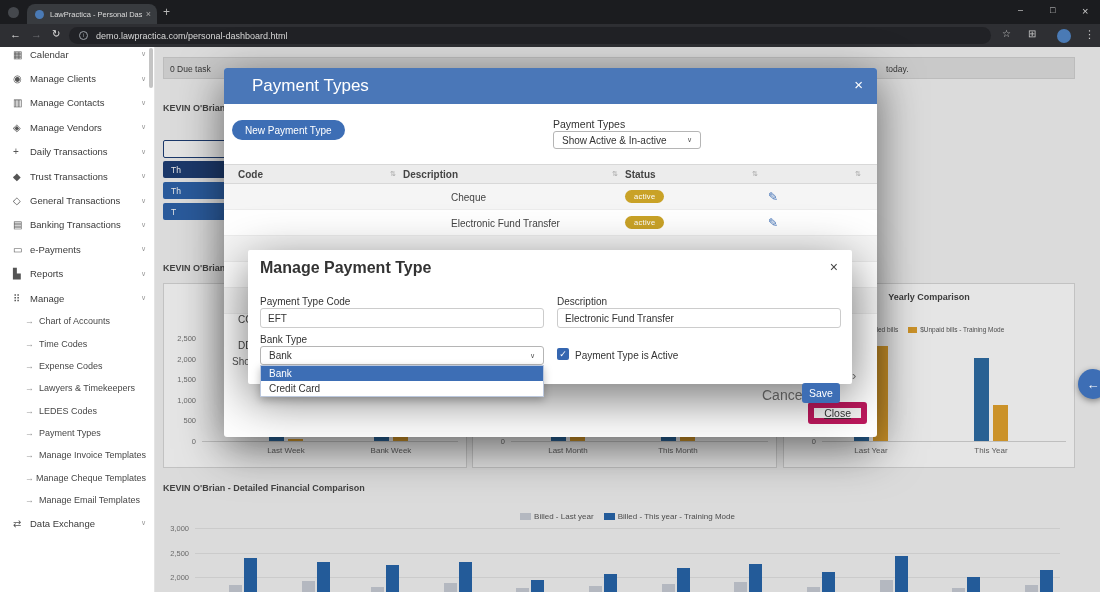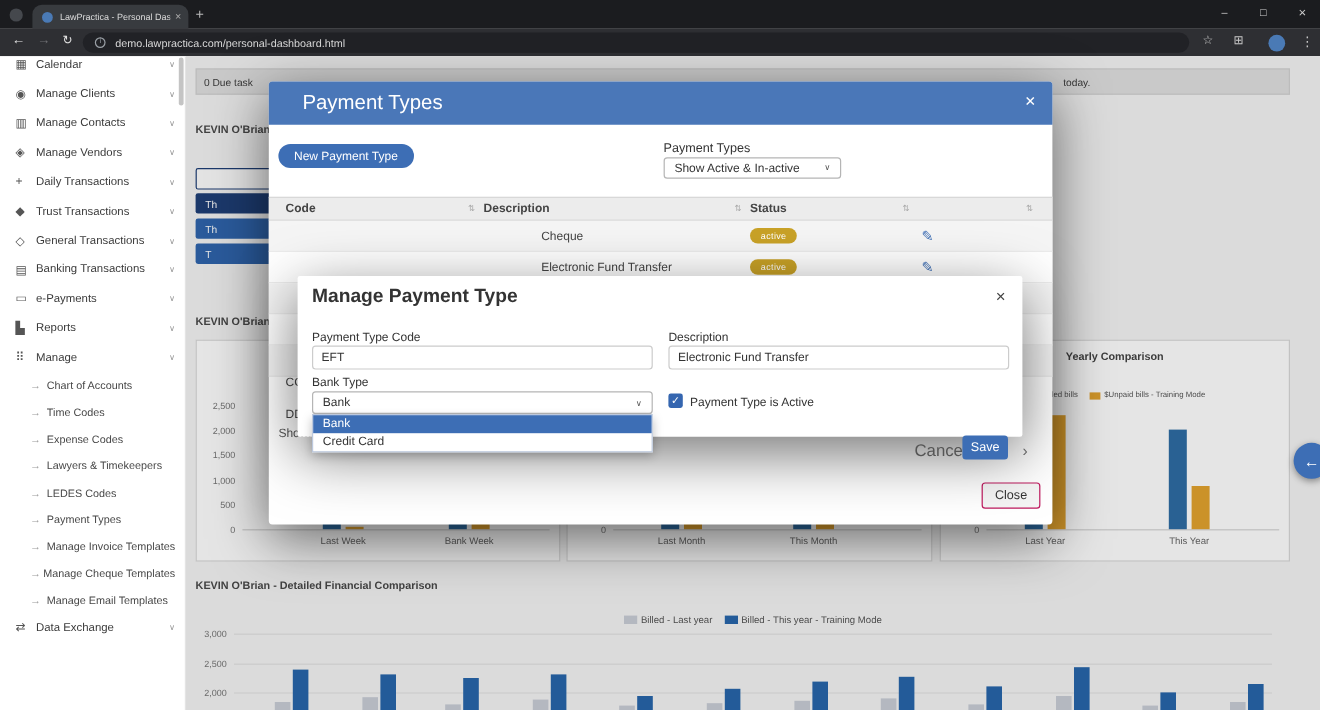--- a/index.html
+++ b/index.html
@@ -91,24 +91,24 @@
   .pt-row { position:relative; height:26px; border-bottom:1px solid #ececec; background:#fff; }
   .pt-row.odd { background:#f5f5f5; }
   .cell { position:absolute; top:8px; font-size:10px; color:#444; }
   .c-code { left:14px;margin-top:44px; }
   .c-desc { left:179px;margin-left:48px; }
   .c-status { left:401px; top:6px; }
   .badge { display:inline-block; background:#c9a227; color:#fff; font-size:7.5px; padding:2px 9px; border-radius:9px; letter-spacing:.3px; }
   .edit { position:absolute; left:544px; top:6px; font-size:12px; color:#3d6eb5; cursor:pointer; }
   .m1-footer-text { position:absolute; left:8px; top:288px; font-size:10px; color:#555; white-space:nowrap; }
   .pg-next { position:absolute; left:628px; top:300px; font-size:13px; color:#777; cursor:pointer; }
-  .btn-close-light { position:absolute; right:10px; top:334px; height:22px; background:#f5f5f5; border:1px solid #be185d; border-radius:3px; font-size:10.5px; color:#333; display:flex; align-items:center; padding:0 10px; cursor:pointer; }
+  .btn-close-light { position:absolute; right:10px; top:334px; height:22px; background:#f5f5f5; border:6px solid #be185d; border-radius:3px; font-size:10.5px; color:#333; display:flex; align-items:center; padding:0 10px; cursor:pointer;text-decoration:underline; }
 
   
-  .modal2 { position:absolute; left:248px; top:183px; width:604px; height:134px; background:#fff; border-radius:2px; box-shadow:0 14px 50px rgba(0,0,0,.55); z-index:30; }
+  .modal2 { position:absolute; left:248px; top:203px; width:604px; height:134px; background:#fff; border-radius:2px; box-shadow:0 14px 50px rgba(0,0,0,.55); z-index:30; }
   .m2-title { position:absolute; left:12px; top:9px; font-size:16px; font-weight:bold; color:#333; }
   .m2-close { position:absolute; right:14px; top:9px; font-size:14px; color:#444; cursor:pointer; }
   .m2-label { position:absolute; font-size:10px; color:#333; }
   .m2-input { position:absolute; height:20px; border:1px solid #ccc; border-radius:3px; font-size:10px; color:#333; padding:0 7px; font-family:"Liberation Sans",sans-serif; background:#fff; }
   .m2-select { position:absolute; left:12px; top:96px; width:284px; height:19px; border:1px solid #b5b5b5; border-radius:3px; background:#fff; font-size:10px; color:#333; display:flex; align-items:center; padding:0 8px; cursor:pointer; }
   #bank-dropdown { position:absolute; left:12px; top:115px; width:284px; background:#fff; border:1px solid #bcc8dd; box-shadow:0 3px 8px rgba(0,0,0,.25); z-index:5; }
   .dd-opt { height:15px; font-size:10px; color:#333; display:flex; align-items:center; padding:0 8px; cursor:pointer; }
   .dd-opt.sel { background:#3d6eb5; color:#fff; }
   .chkbox { position:absolute; left:309px; top:98px; width:12px; height:12px; background:#3566b0; border-radius:2px; color:#fff; font-size:9px; line-height:12px; text-align:center; cursor:pointer; }
   .chklabel { position:absolute; left:327px; top:100px; font-size:10px; color:#333; }

